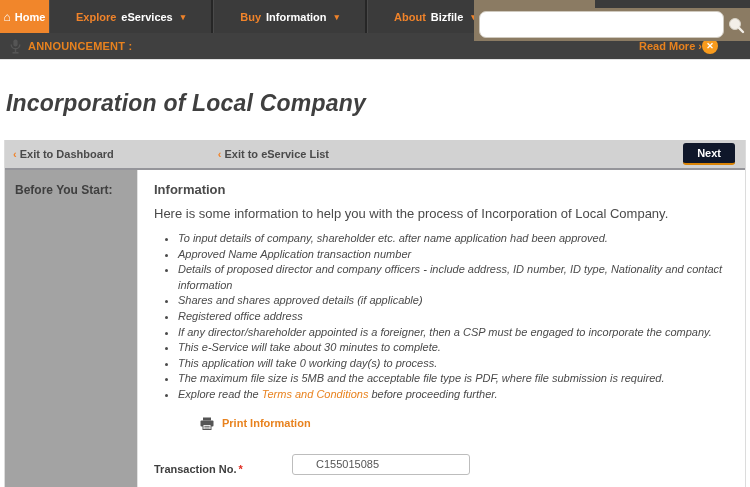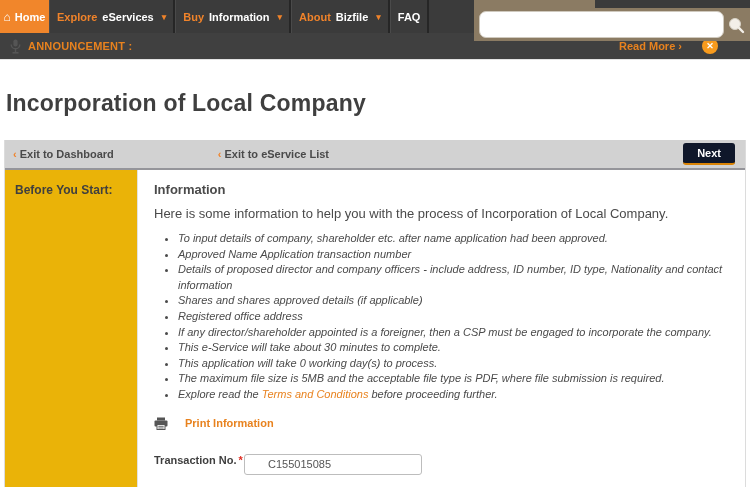--- a/index.html
+++ b/index.html
@@ -10,21 +10,21 @@
   }
 
   
   .navbar { height:33px; background:#3b3b3b; display:flex; align-items:stretch; position:relative; }
   .nav-home {
     width:49px; background:#f1862b; color:#fff; display:flex; align-items:center; justify-content:center;
     gap:4px; font-size:11px; font-weight:700; cursor:pointer;
   }
   .home-glyph { font-size:12px; line-height:1; }
   .nav-item {
-    display:flex; align-items:center; gap:5px; padding:0 7px;
+    display:flex; align-items:center; gap:5px; padding:0 26px;
     border-right:2px solid #262626; border-left:1px solid #4a4a4a;
     font-size:11px; font-weight:700; color:#fff; cursor:pointer;
   }
   .nav-prefix { color:#f0832a; }
   .nav-chev { color:#f0832a; font-size:9px; margin-left:3px; }
 
   
   .search-tab { position:absolute; left:474px; top:0; width:121px; height:10px; background:#8b7b63; z-index:5; }
   .search-panel {
     position:absolute; left:474px; top:8px; width:276px; height:33px; background:#8b7b63; z-index:5;
@@ -36,63 +36,64 @@
     font-family:"Liberation Sans", sans-serif;
   }
   .search-icon { margin-left:3px; display:block; }
 
   
   .announce {
     height:27px; border-bottom:1px solid #e3e3e3; display:flex; align-items:center;
     padding:0 10px; background:#404040;
   }
   .announce-label { color:#e8821e; font-size:11px; font-weight:700; margin-left:7px; letter-spacing:.2px; }
-  .announce-right { margin-left:auto; display:flex; align-items:center; gap:20px; padding-right:22px; }
+  .announce-right { margin-left:auto; display:flex; align-items:center; gap:0; padding-right:22px; }
   .readmore { color:#e8821e; font-size:11px; font-weight:700; cursor:pointer; }
   .close-btn {
     width:16px; height:16px; border-radius:50%; background:#f89b1d; color:#fff; font-size:9px;
     display:flex; align-items:center; justify-content:center; cursor:pointer; font-weight:700;
   }
 
   
   .page-title {
     font-size:23px; font-weight:700; color:#3f3f3f; padding:30px 0 0 6px; letter-spacing:.2px;
     height:80px;
+    font-style:italic;
   }
 
   
   .section { margin:0 4px; border-left:1px solid #dcdcdc; border-right:1px solid #dcdcdc; }
   .toolbar {
     height:30px; background:#d2d2d2; border-bottom:2px solid #95959a;
     display:flex; align-items:center; padding:0 8px; font-size:11px;
   }
   .toolbar-link { color:#4a4a4a; font-weight:700; cursor:pointer; display:flex; align-items:center; gap:3px; }
   .toolbar-link .chev { color:#f0832a; font-weight:700; }
   .toolbar-link.second { margin-left:104px; }
   .next-btn {
     margin-left:auto; margin-right:2px; background:#0f172a; border:none; border-bottom:2px solid #db8405;
     color:#fff; font-weight:700; font-size:11px; padding:4px 14px; border-radius:3px; cursor:pointer;
     font-family:"Liberation Sans", sans-serif;
   }
   .toolbar.bottom { border-top:1px solid #c0c0c0; border-bottom:2px solid #95959a; }
 
   .content { display:flex; min-height:283px; background:#fff; }
-  .sidebar { width:133px; background:#eab308; border-right:1px solid #e2e2e2; padding:13px 10px; }
+  .sidebar { width:133px; background:#a3a3a3; border-right:1px solid #e2e2e2; padding:13px 10px; }
   .sidebar-label { font-size:12px; font-weight:700; color:#3f3f3f; }
   .main { flex:1; padding:12px 18px 12px 16px; }
   .info-heading { font-size:13px; font-weight:700; color:#4a4a4a; }
   .intro { font-size:13px; margin-top:9px; color:#4a4a4a; }
   ul.bullets { margin:10px 0 0 8px; padding-left:16px;font-style:italic; }
   ul.bullets li { font-size:11px; line-height:1.42; color:#4a4a4a; }
   .link-orange { color:#e8821e; cursor:pointer; }
 
-  .print-row { display:flex; align-items:center; gap:17px; margin-top:14px; cursor:pointer; }
+  .print-row { display:flex; align-items:center; gap:8px; margin-top:14px; cursor:pointer;margin-left:46px; }
   .print-label { color:#e8821e; font-size:11px; font-weight:700; }
 
-  .txn-row { display:flex; align-items:flex-start; margin-top:24px; }
+  .txn-row { display:flex; align-items:flex-end; margin-top:24px;gap:48px; }
   .txn-label { font-size:11px; font-weight:700; color:#3f3f3f; width:90px; }
   .req { color:#e02b20; margin-left:2px; }
   .txn-input {
     width:178px; height:21px; border:1px solid #bdbdbd; border-radius:3px; font-size:11px;
     padding:0 23px; color:#555; outline:none; font-family:"Liberation Sans", sans-serif;
   }
 </style>
 </head>
 <body>
 

